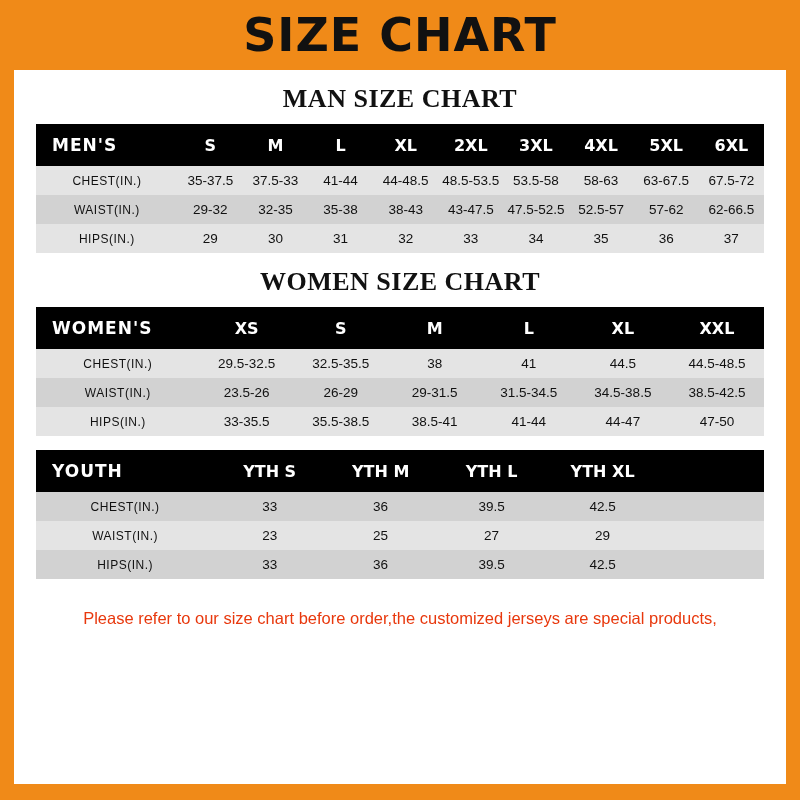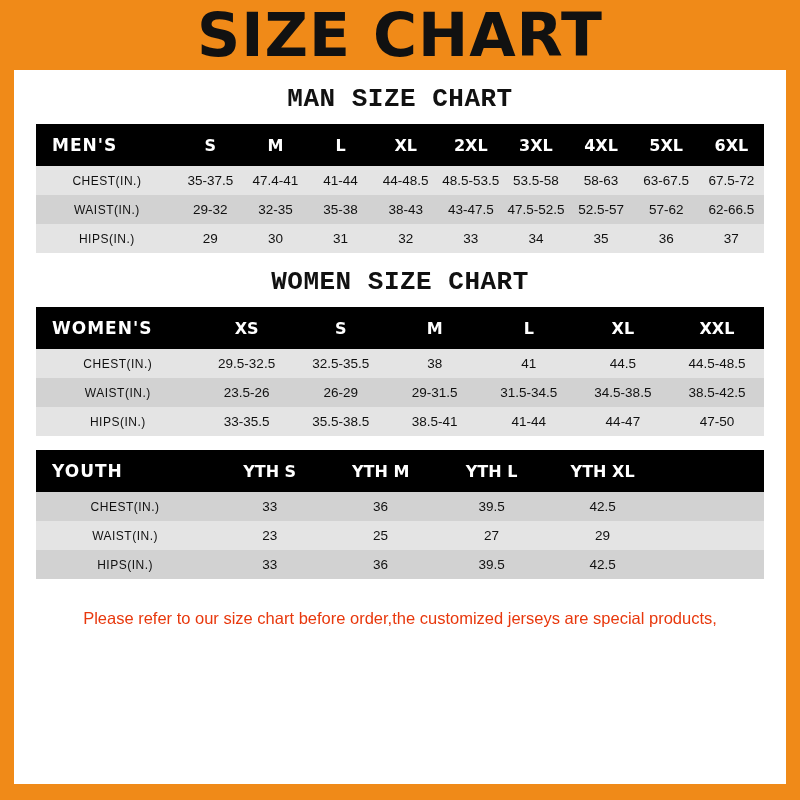--- a/index.html
+++ b/index.html
@@ -26,34 +26,34 @@
     background: #f08a18;
     height: 70px;
     display: flex;
     align-items: center;
     justify-content: center;
     margin: 0 -14px;
   }
   .header-title {
     font-family: "DejaVu Sans", sans-serif;
     font-weight: bold;
-    font-size: 60px;
+    font-size: 46px;
     letter-spacing: 1px;
     color: #111111;
     line-height: 1;
   }
   .content {
     padding: 0 22px;
   }
   .section {
     margin-top: 14px;
   }
   .section-title {
     text-align: center;
-    font-family: Liberation Mono, monospace;
+    font-family: Liberation Serif, serif;
     font-weight: bold;
     font-size: 26px;
     color: #111111;
     letter-spacing: 0.5px;
     margin: 10px 0 10px 0;
   }
   table.sizetable {
     width: 100%;
     border-collapse: collapse;
     table-layout: fixed;
@@ -134,21 +134,21 @@
             <th>3XL</th>
             <th>4XL</th>
             <th>5XL</th>
             <th>6XL</th>
           </tr>
         </thead>
         <tbody>
           <tr class="light">
             <td class="rowhead">CHEST(IN.)</td>
             <td>35-37.5</td>
-            <td>47.4-41</td>
+            <td>37.5-33</td>
             <td>41-44</td>
             <td>44-48.5</td>
             <td>48.5-53.5</td>
             <td>53.5-58</td>
             <td>58-63</td>
             <td>63-67.5</td>
             <td>67.5-72</td>
           </tr>
           <tr class="dark">
             <td class="rowhead">WAIST(IN.)</td>

